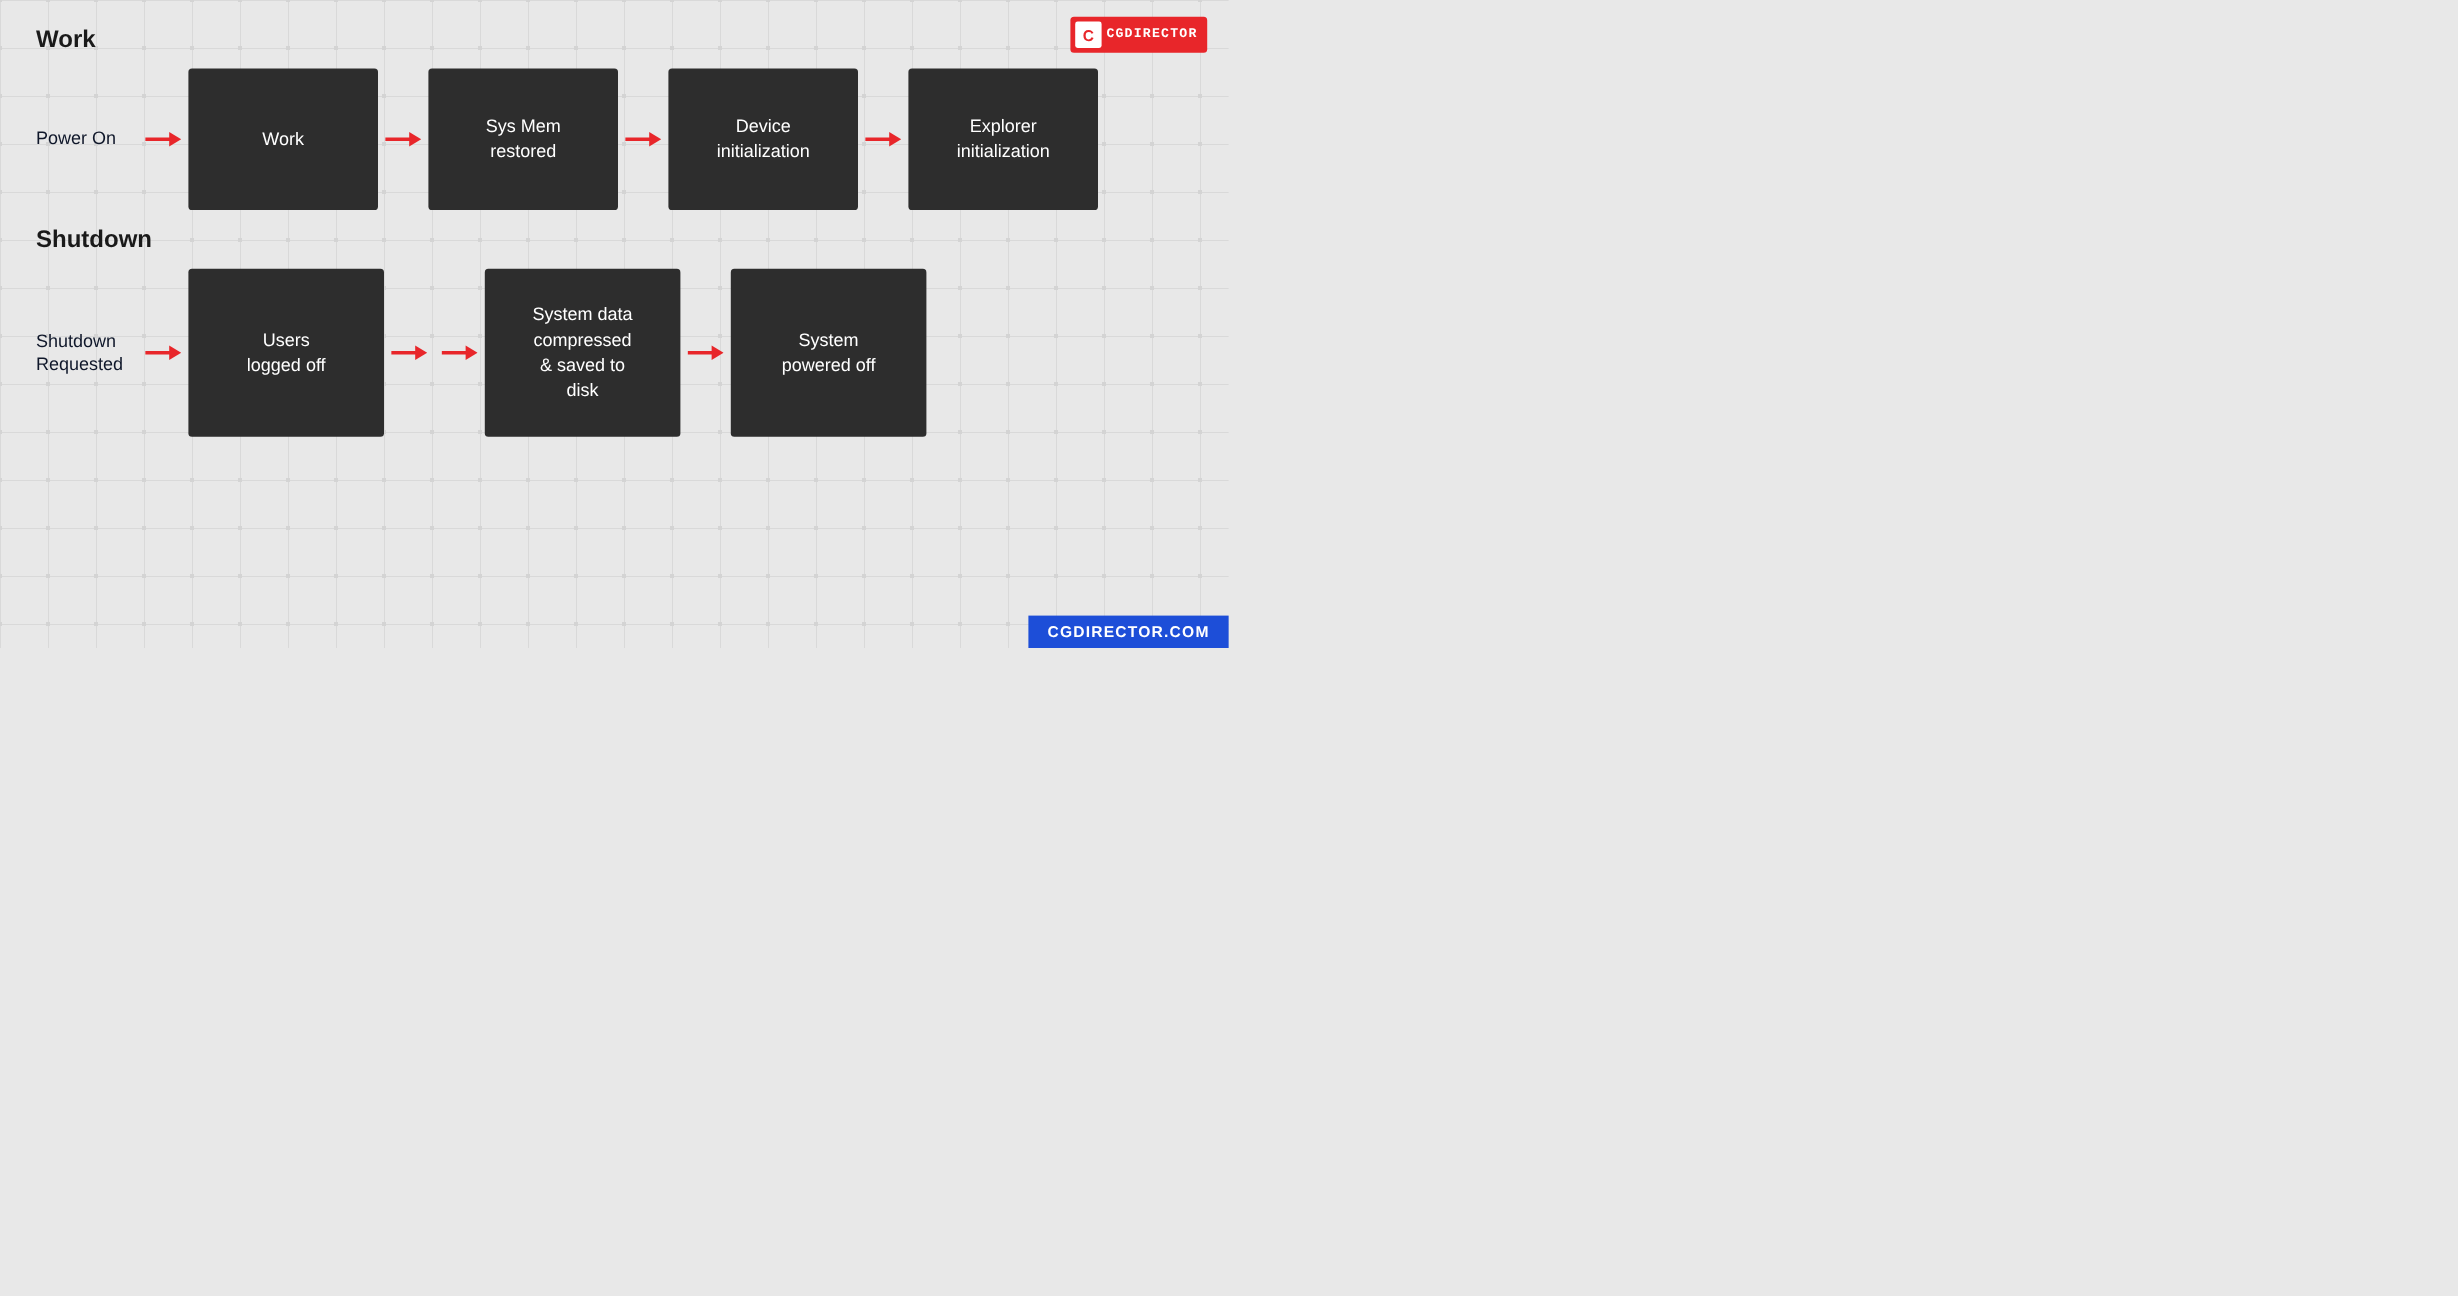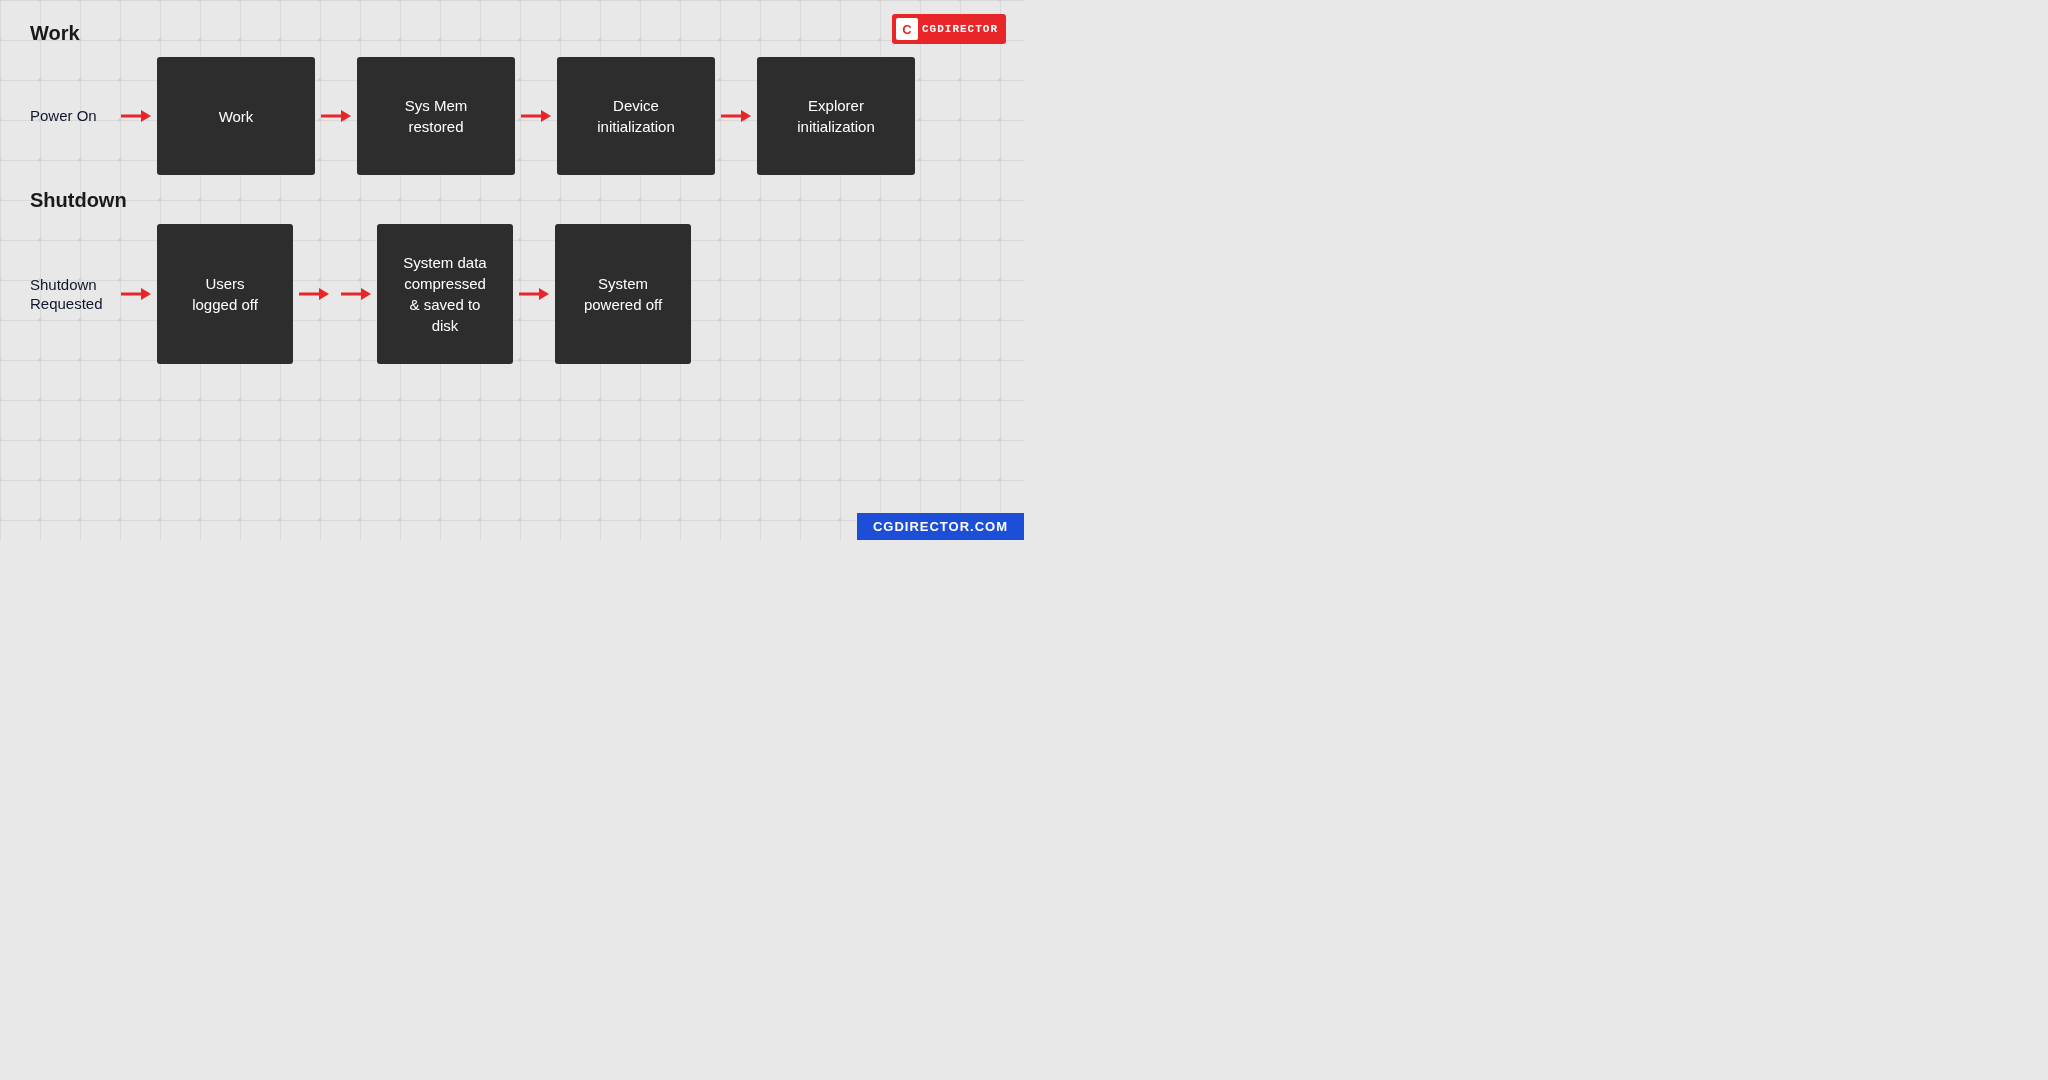--- a/index.html
+++ b/index.html
@@ -144,21 +144,21 @@
     }
 
     
     .boot-box {
       width: 158px;
       height: 118px;
     }
 
     
     .shutdown-box {
-      width: 136px;
+      width: 163px;
       height: 140px;
     }
 
     
     .footer {
       position: absolute;
       bottom: 0;
       right: 0;
       background: #1d4ed8;
       padding: 6px 16px;

